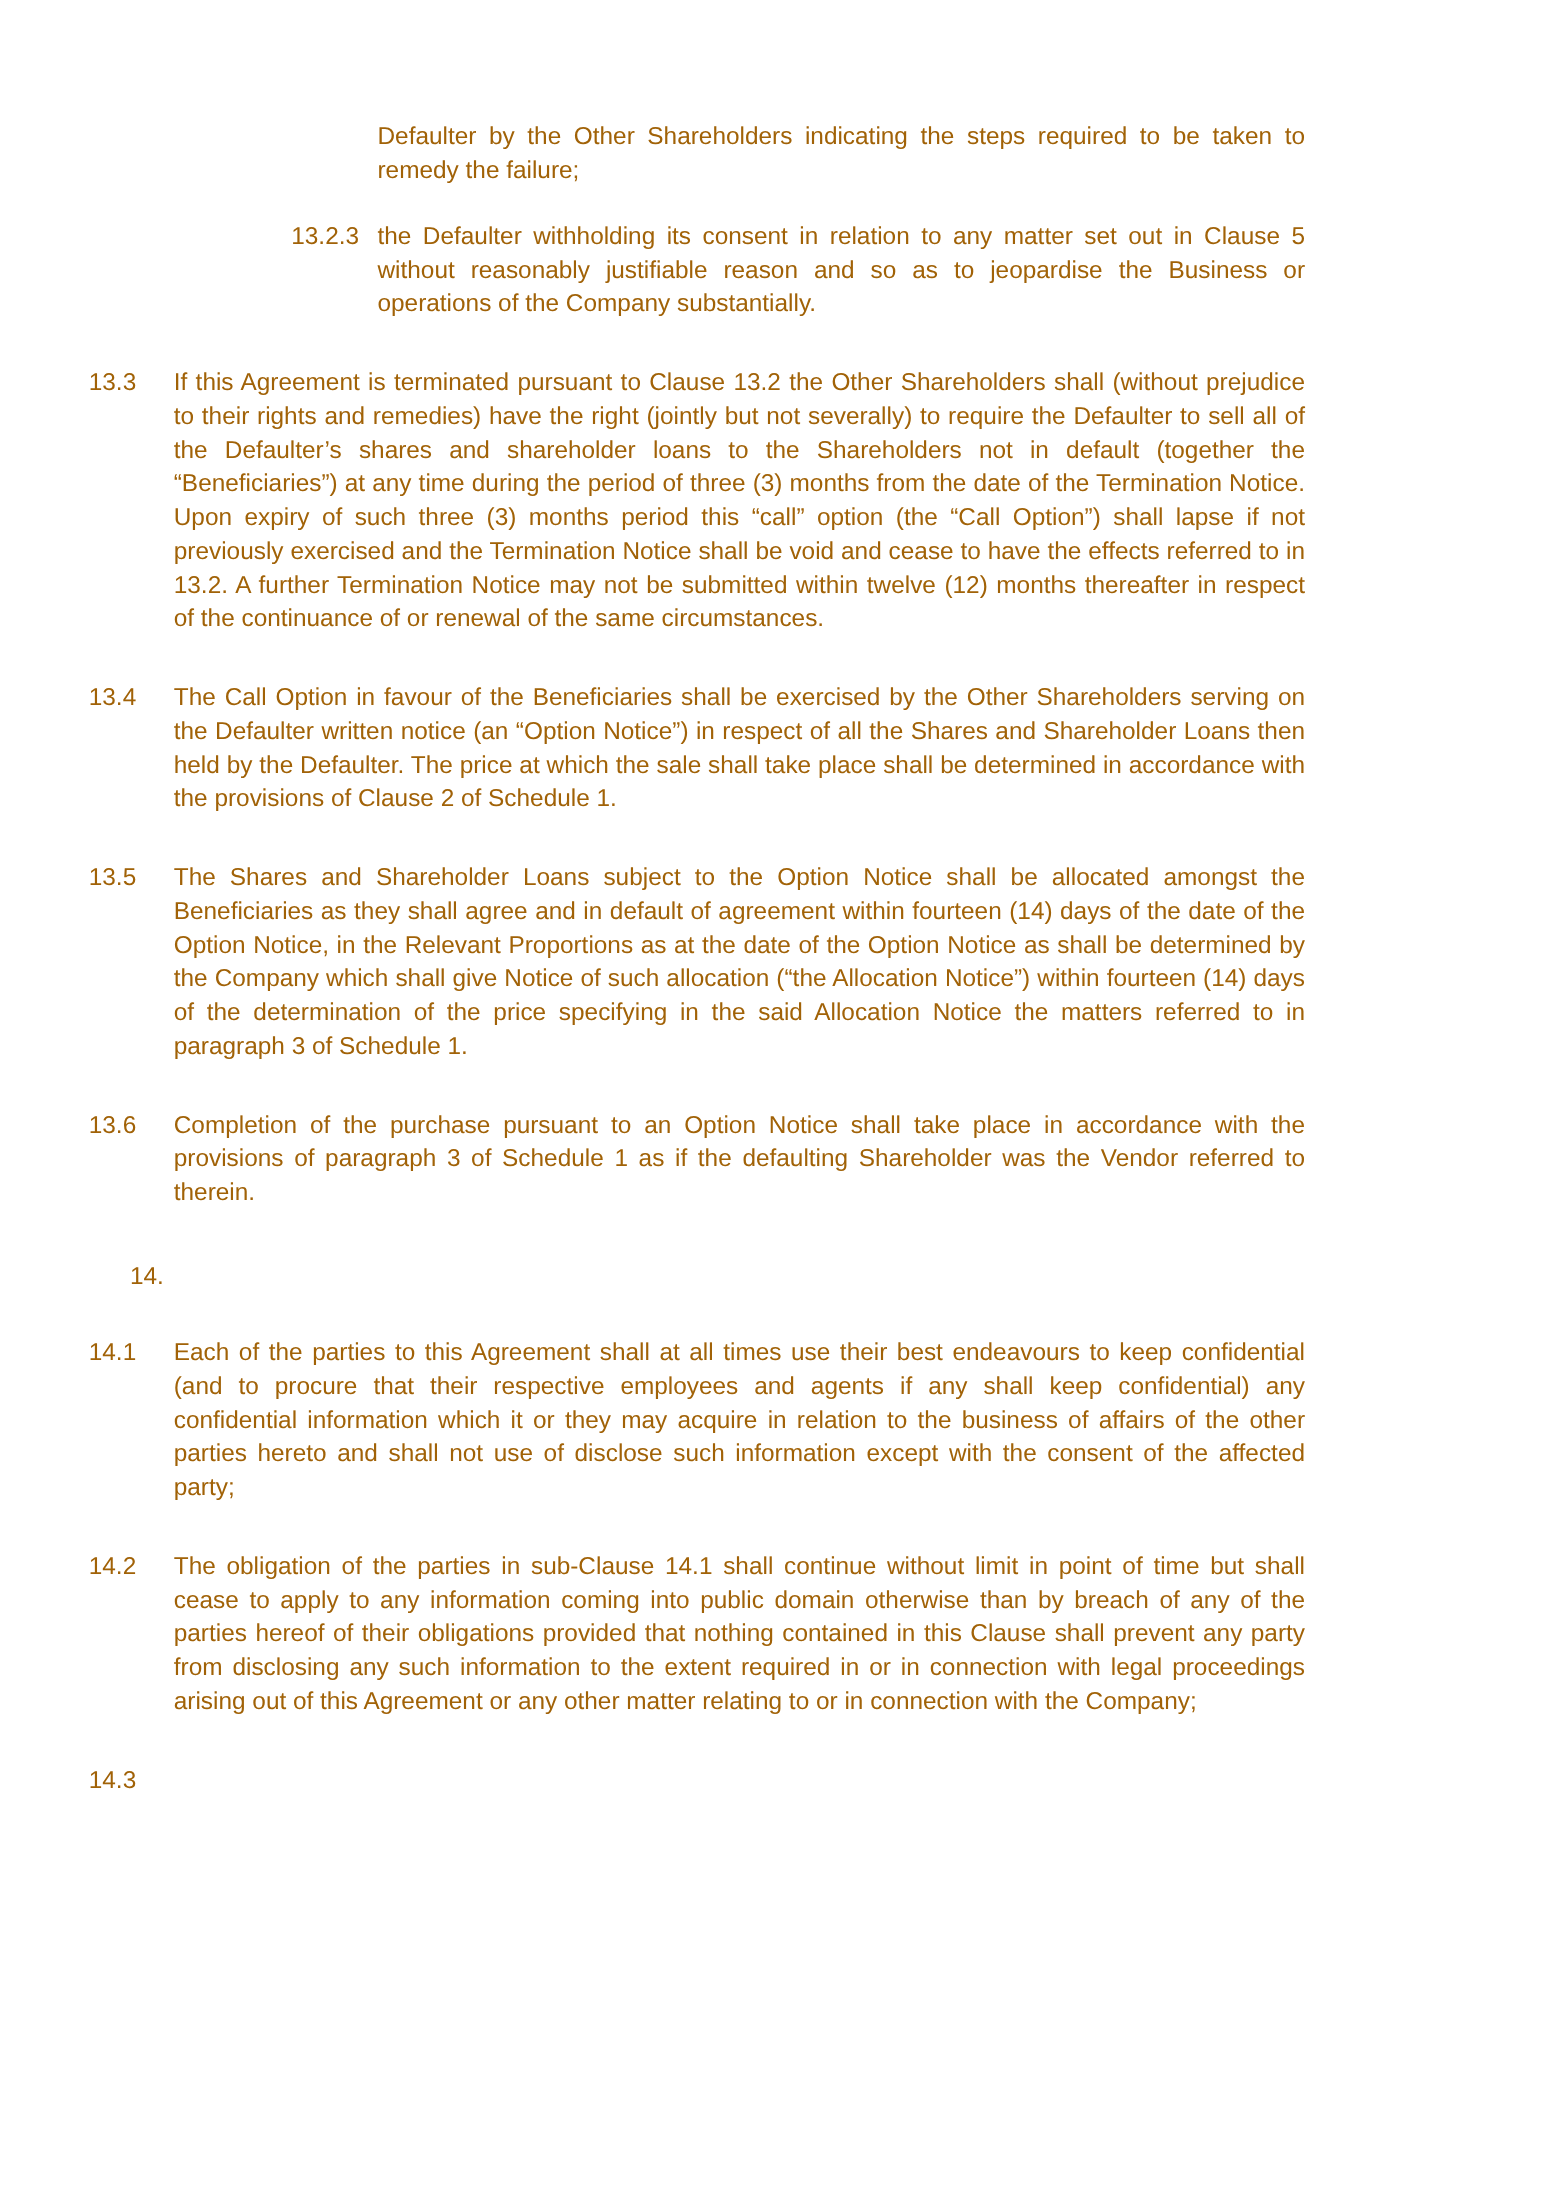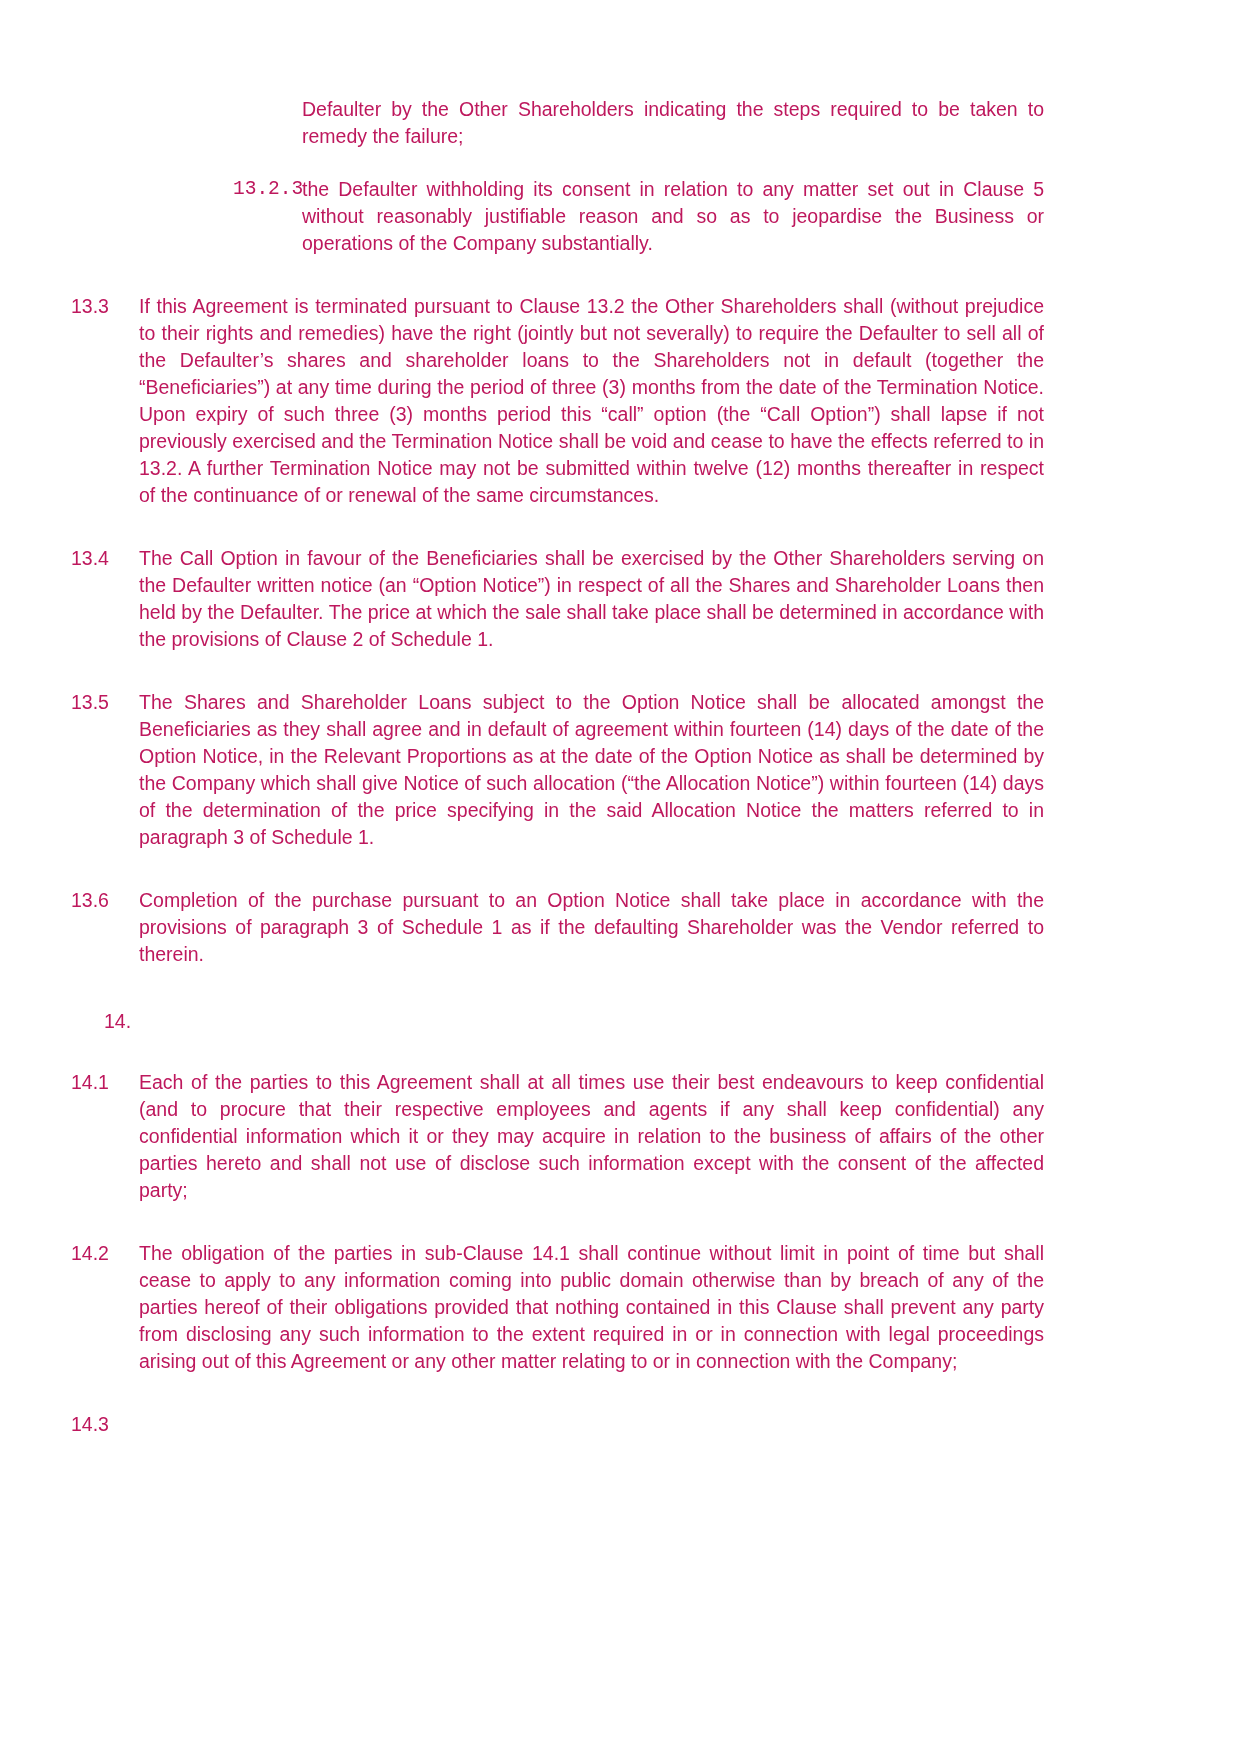--- a/index.html
+++ b/index.html
@@ -7,21 +7,21 @@
     padding: 0;
     background: #ffffff;
   }
   .page {
     width: 1241px;
     height: 1754px;
     background: #ffffff;
     position: relative;
     box-sizing: border-box;
     font-family: "Liberation Sans", sans-serif;
-    color: #be185d;
+    color: #a16207;
     overflow: hidden;
   }
   .content {
     position: absolute;
     left: 0;
     top: 96px;
     width: 1241px;
   }
 
   
@@ -44,21 +44,21 @@
     text-justify: inter-word;
     hyphens: none;
   }
 
   
   .lvl1 { padding-left: 71px; padding-right: 197px; }
   .lvl1 > .num  { width: 68px; }
 
   
   .lvl2 { padding-left: 233px; padding-right: 197px; }
-  .lvl2 > .num  { width: 69px; font-family: Liberation Mono, monospace; }
+  .lvl2 > .num  { width: 69px; }
 
   
   .cont { padding-left: 302px; padding-right: 197px; margin-bottom: 26px; }
   .cont .body {
     font-size: 19.5px;
     line-height: 27px;
     text-align: justify;
     text-justify: inter-word;
   }
 

